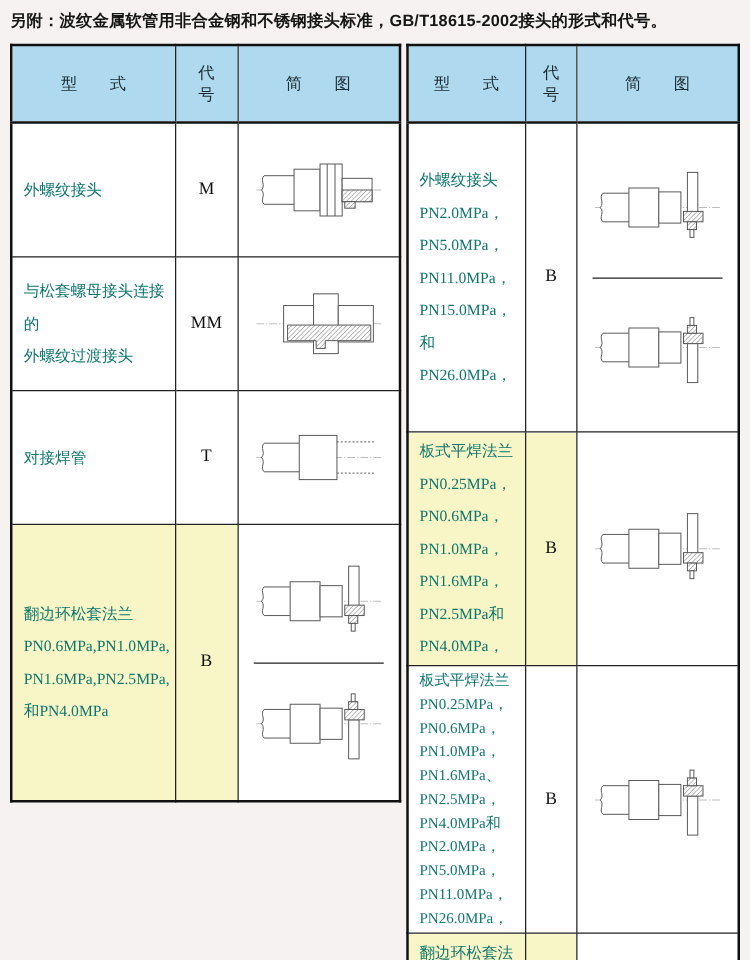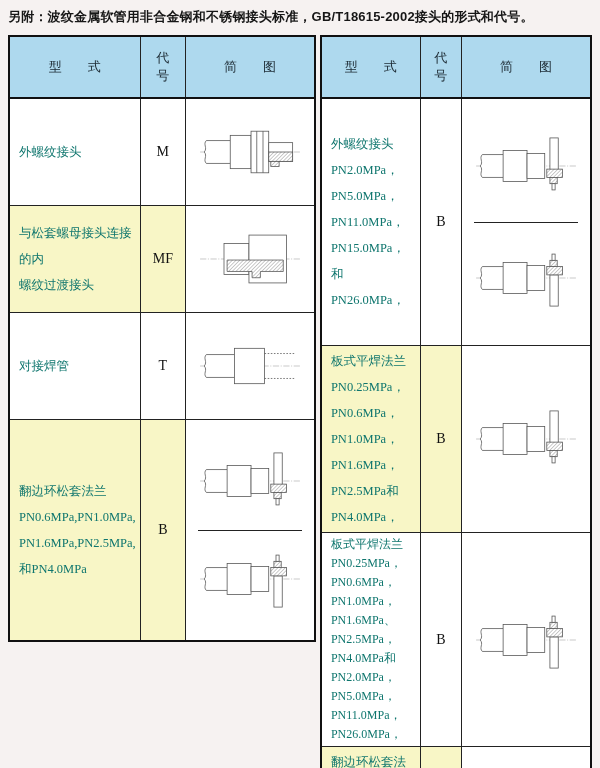--- a/index.html
+++ b/index.html
@@ -113,34 +113,35 @@
                     <line x1="113" y1="20" x2="113" y2="100"></line>
                     <line x1="125" y1="20" x2="125" y2="100"></line>
                     <rect x="136" y="42" width="46" height="36"></rect>
                     <rect x="136" y="60" width="46" height="18" fill="url(#hatch)"></rect>
                     <rect x="140" y="78" width="16" height="10" fill="url(#hatch)"></rect>
                   </g>
                 </svg>
               </div>
             </td>
         </tr>
-        <tr style="height:101px">
-          <td class="type-cell hl">
-              <div class="type-text">与松套螺母接头连接的内
-螺纹过渡接头</div>
-            </td>
-          <td class="code-cell hl">MF</td>
-          <td class="diag-cell">
-              <div class="diag">
-                <svg class="fitting" viewBox="0 0 200 120" preserveAspectRatio="xMidYMid meet">
-                  <g fill="#fff" stroke="#555" stroke-width="1.5">
-                    <line x1="4" y1="60" x2="196" y2="60" stroke="#999" stroke-width="1" stroke-dasharray="12 3 2 3" fill="none"></line>
-                    <rect x="50" y="30" width="48" height="60"></rect>
-                    <rect x="98" y="14" width="72" height="92"></rect>
-                    <path d="M56 62 H164 V84 H120 V96 H104 V84 H56 Z" fill="url(#hatch)"></path>
+        <tr style="height:96px">
+          <td class="type-cell">
+              <div class="type-text">与松套螺母接头连接的
+外螺纹过渡接头</div>
+            </td>
+          <td class="code-cell">MM</td>
+          <td class="diag-cell">
+              <div class="diag">
+                <svg class="fitting" viewBox="0 0 200 120" preserveAspectRatio="xMidYMid meet">
+                  <g fill="#fff" stroke="#555" stroke-width="1.5">
+                    <line x1="4" y1="60" x2="196" y2="60" stroke="#999" stroke-width="1" stroke-dasharray="12 3 2 3" fill="none"></line>
+                    <rect x="46" y="32" width="46" height="56"></rect>
+                    <rect x="92" y="14" width="38" height="92"></rect>
+                    <rect x="130" y="32" width="54" height="56"></rect>
+                    <path d="M52 62 H180 V86 H110 V98 H96 V86 H52 Z" fill="url(#hatch)"></path>
                   </g>
                 </svg>
               </div>
             </td>
         </tr>
         <tr style="height:98px">
           <td class="type-cell">
               <div class="type-text">对接焊管</div>
             </td>
           <td class="code-cell">T</td>

